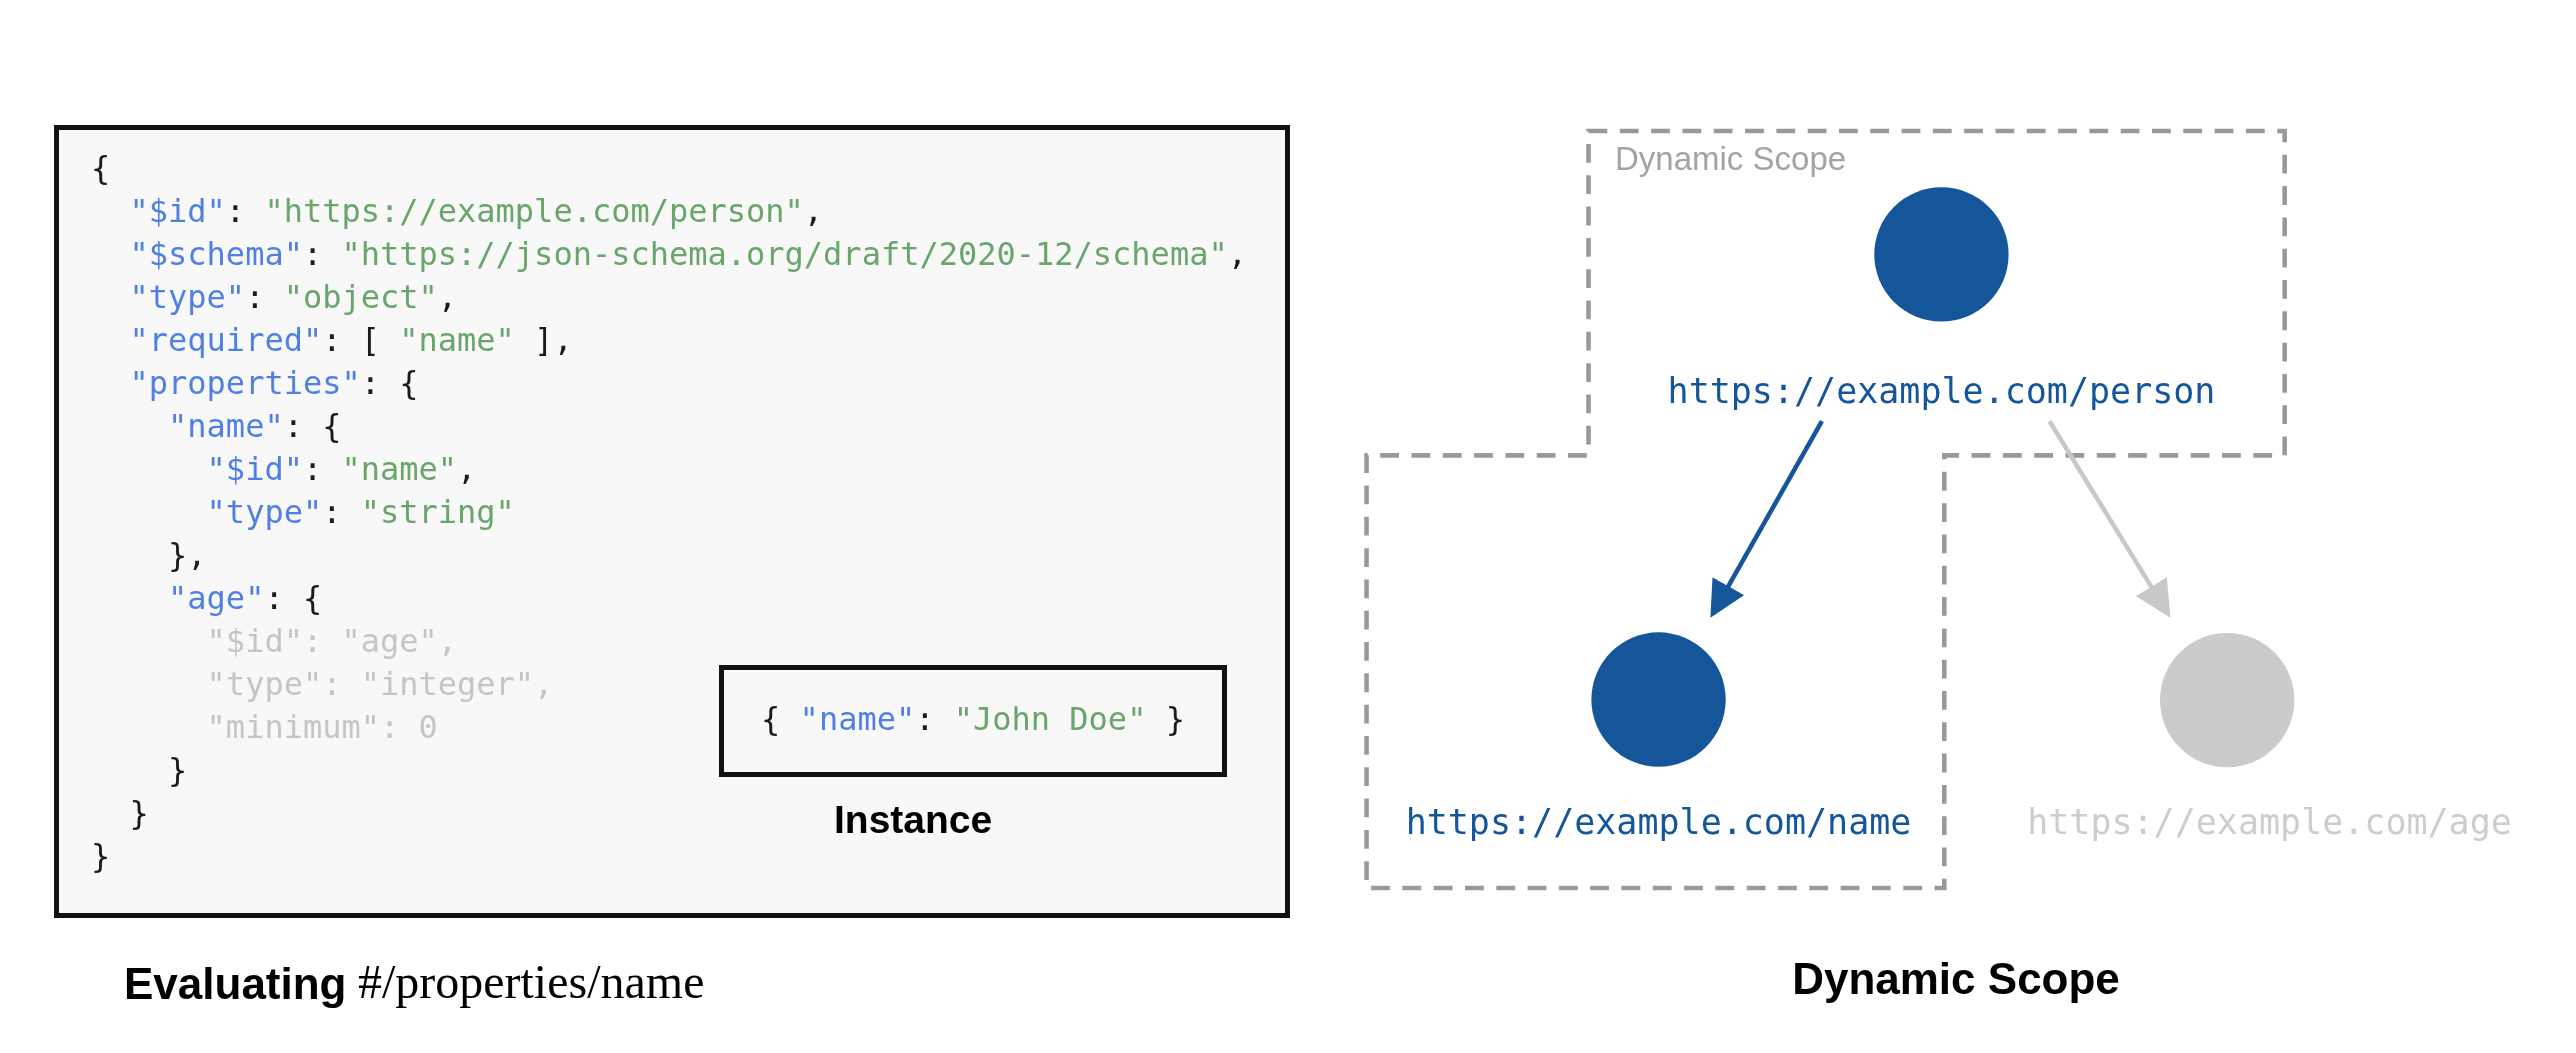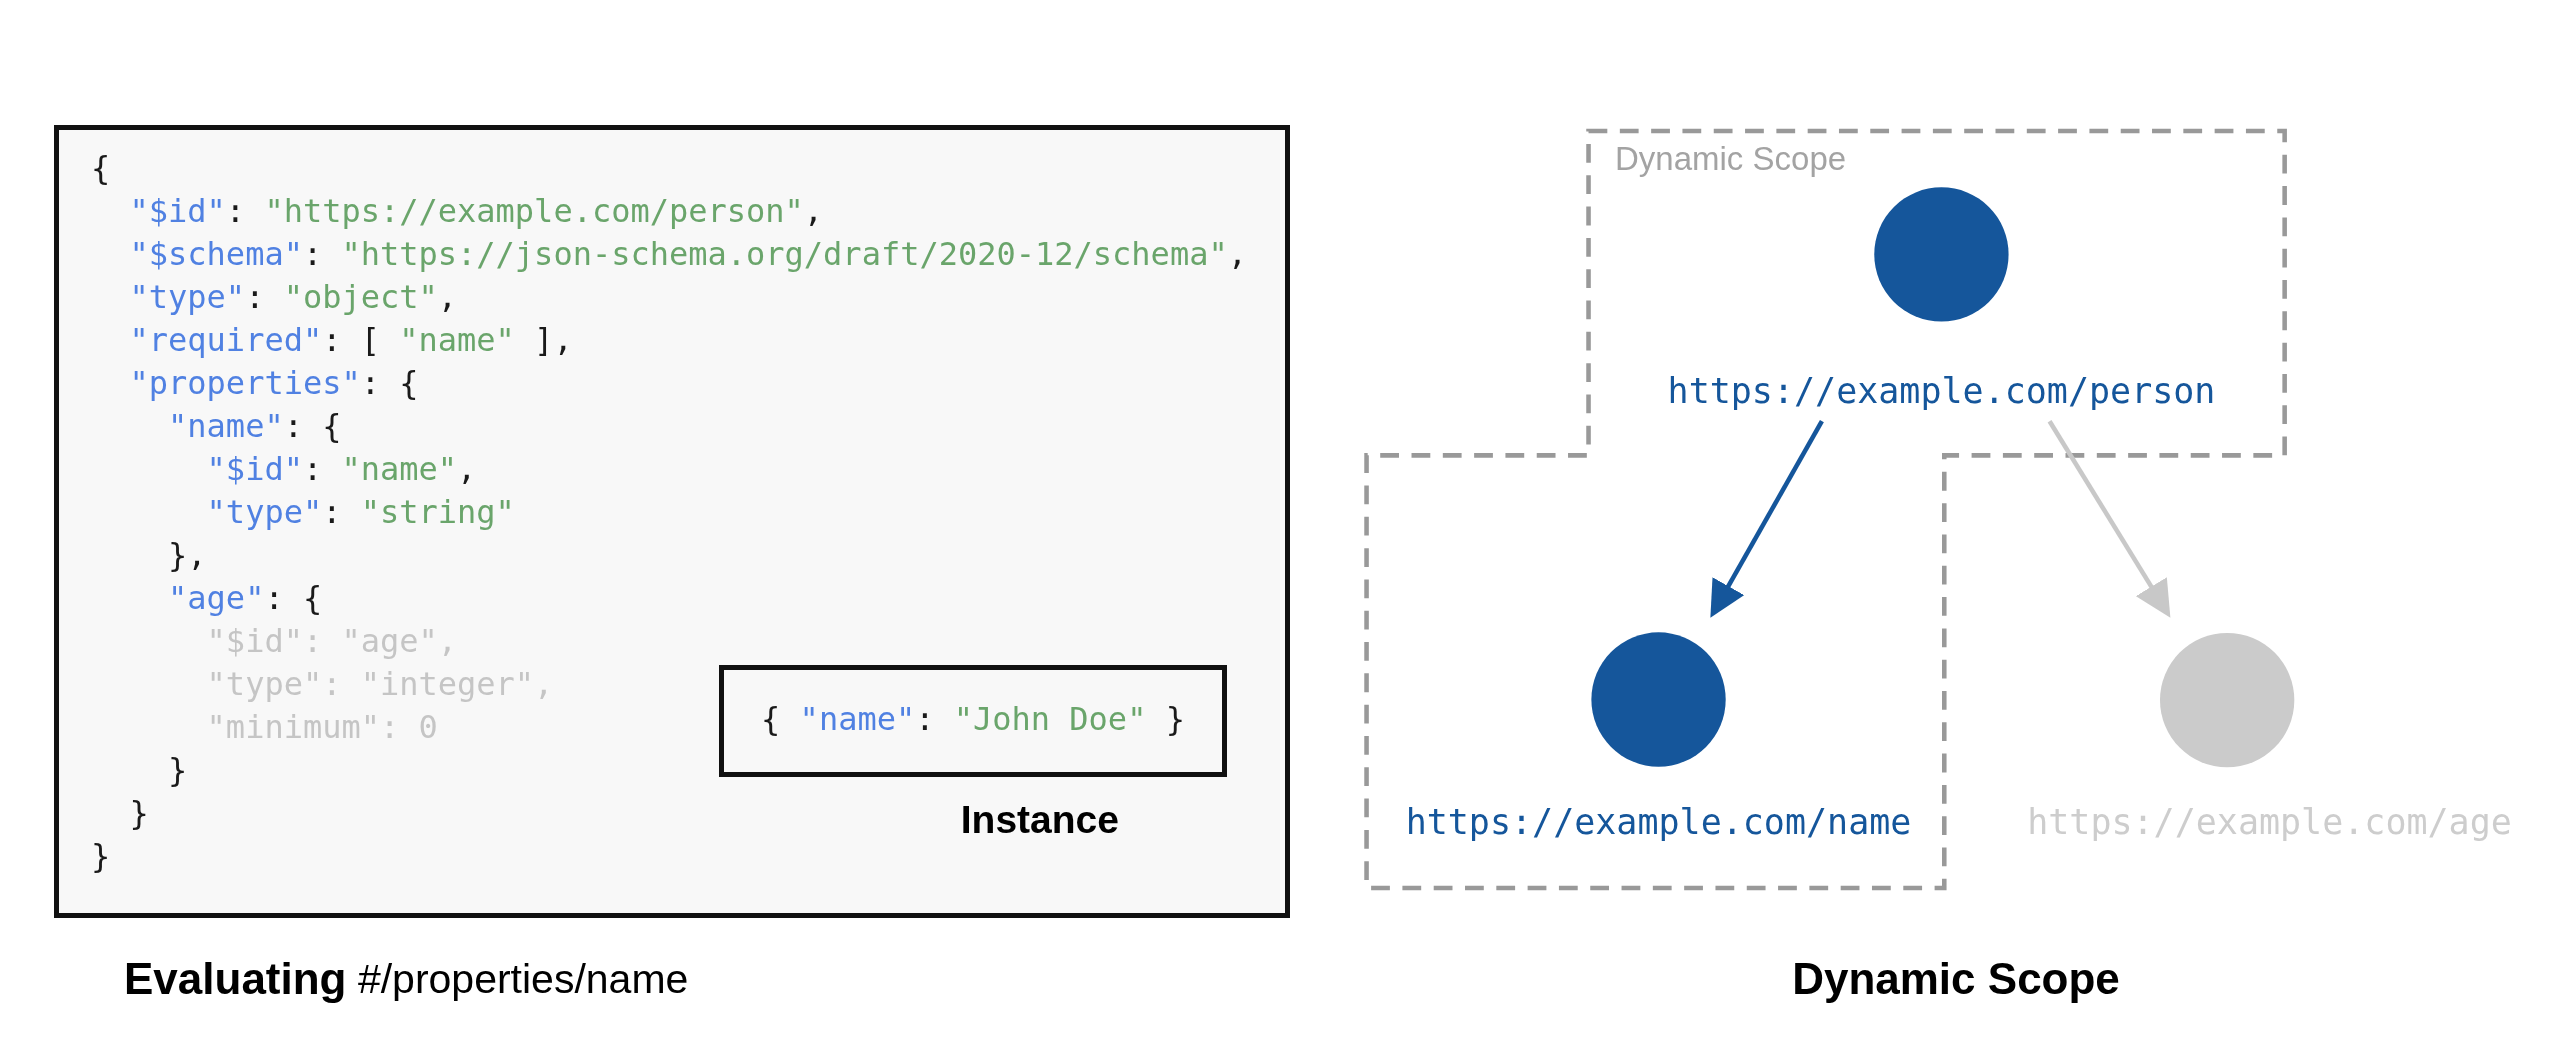--- a/index.html
+++ b/index.html
@@ -32,31 +32,31 @@
     background: var(--code_bg);
     border: 5.7px solid var(--border_black);
     display: flex; align-items: center; justify-content: center;
   }
   .instance-code {
     font-family: "DejaVu Sans Mono", monospace;
     font-size: 32px; white-space: pre;
   }
   .instance-label {
     position: absolute; left: 834px; top: 798px; width: 285px;
-    text-align: right; font-weight: bold; font-size: 39px;
+    text-align: left; font-weight: bold; font-size: 39px;
     color: var(--caption_black);
   }
 
   .caption-left {
     position: absolute; left: 124px; top: 954px;
-    display: flex; align-items: center; gap: 11.4px;
+    display: flex; align-items: flex-end; gap: 11.4px;
     color: var(--caption_black);
   }
   .caption-left .cap-bold { font-weight: bold; font-size: 44px; }
-  .caption-left .cap-mono { font-family: Liberation Sans, sans-serif; font-size: 41px; }
+  .caption-left .cap-mono { font-family: Liberation Serif, serif; font-size: 48px; }
 
   
   .scope-svg { position: absolute; left: 0; top: 0; }
   .scope-outline {
     fill: none; stroke: var(--scope_dash_gray);
     stroke-width: 8; stroke-dasharray: 33 22;
   }
   .node-blue { fill: var(--node_blue); }
   .node-gray { fill: var(--node_gray); }
   .arrow-blue-line { stroke: var(--node_blue); stroke-width: 8; }

